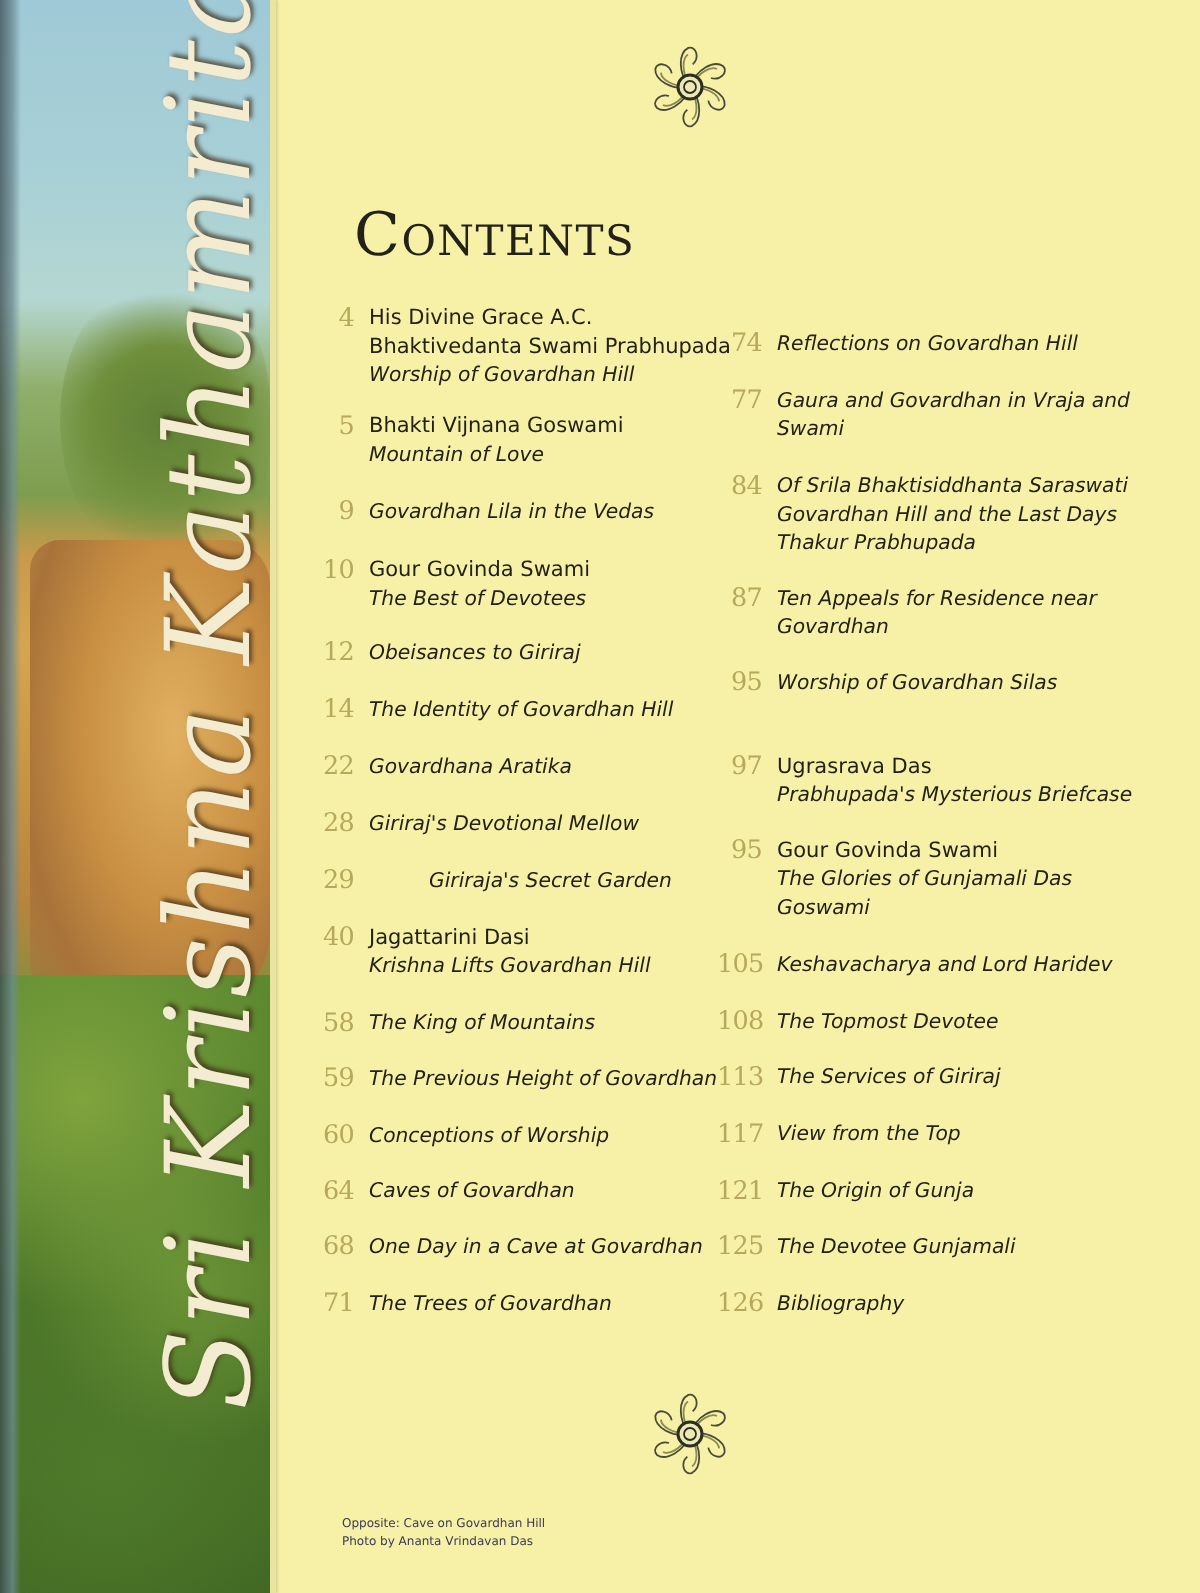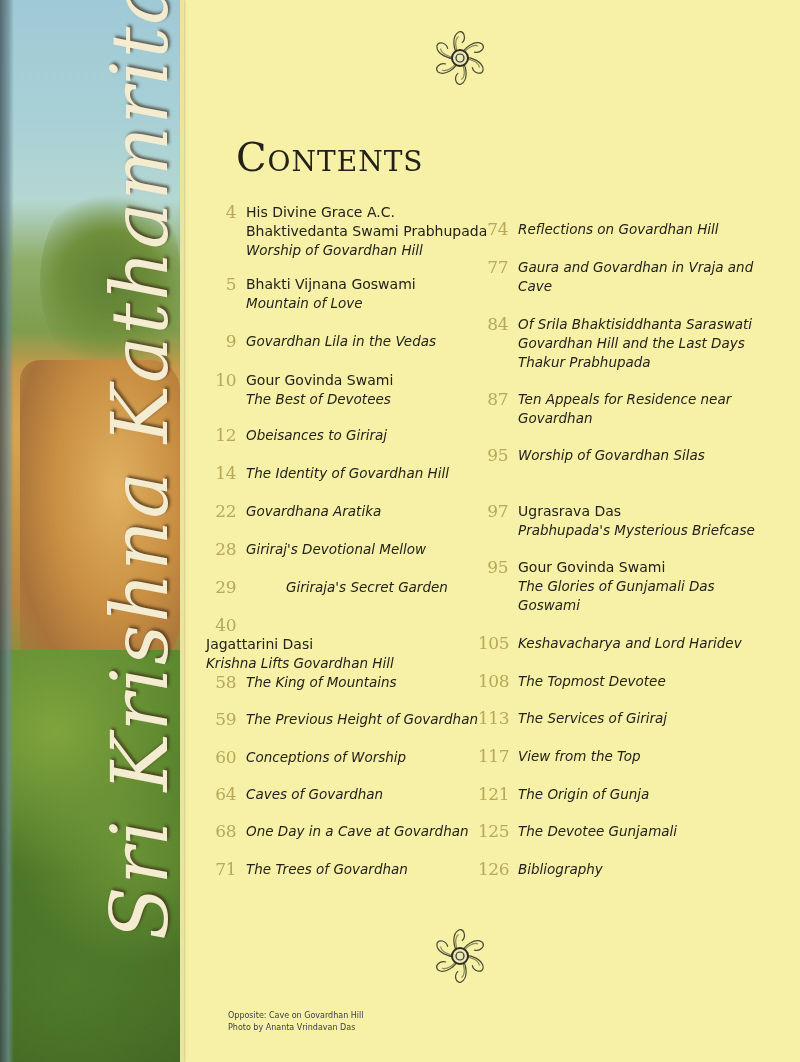--- a/index.html
+++ b/index.html
@@ -192,21 +192,21 @@
     <div class="lines">
         <span class="title">Giriraj's Devotional Mellow</span>
       </div>
   </div>
   <div class="entry" style="left:206px; top:578px;gap:40px;">
     <span class="num">29</span>
     <div class="lines">
         <span class="title">Giriraja's Secret Garden</span>
       </div>
   </div>
-  <div class="entry" style="left:206px; top:616px;flex-direction:column;">
+  <div class="entry" style="left:206px; top:616px;">
     <span class="num">40</span>
     <div class="lines">
       <span class="author">Jagattarini Dasi</span>
       <span class="title">Krishna Lifts Govardhan Hill</span>
     </div>
   </div>
   <div class="entry" style="left:206px; top:673px;">
     <span class="num">58</span>
     <div class="lines">
         <span class="title">The King of Mountains</span>
@@ -248,21 +248,21 @@
   <div class="entry" style="left:478px; top:220px;">
     <span class="num">74</span>
     <div class="lines">
         <span class="title">Reflections on Govardhan Hill</span>
       </div>
   </div>
   <div class="entry" style="left:478px; top:258px;">
     <span class="num">77</span>
     <div class="lines">
       <span class="title">Gaura and Govardhan in Vraja and</span>
-      <span class="title">Cave</span>
+      <span class="title">Swami</span>
     </div>
   </div>
   <div class="entry" style="left:478px; top:315px;">
     <span class="num">84</span>
     <div class="lines">
       <span class="title">Of Srila Bhaktisiddhanta Saraswati</span>
       <span class="title">Govardhan Hill and the Last Days</span>
       <span class="title">Thakur Prabhupada</span>
     </div>
   </div>

